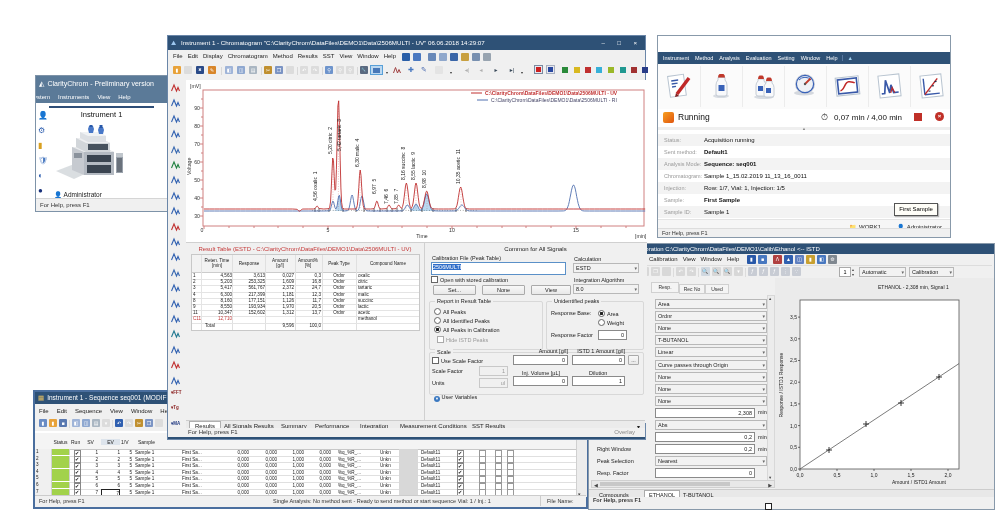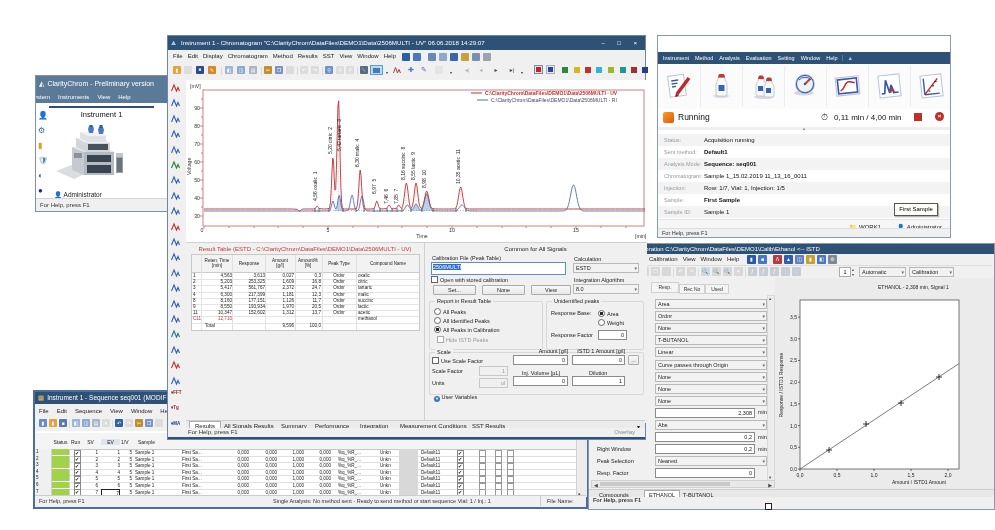--- a/index.html
+++ b/index.html
@@ -507,21 +507,21 @@
             <line x1="13" y1="28" x2="27" y2="13" stroke="#c02828" stroke-width="1.4"></line>
             <path d="M17 25 l2 0 M21 20 l2 0 M24 16 l2 0" stroke="#203050" stroke-width="1.1"></path>
           </g>
         </svg>
     </div>
   </div>
   <div style="position:absolute;left:0;top:73px;right:0;height:18px;background:#fff;border-bottom:1px solid #e8e8e8;">
     <span style="position:absolute;left:5px;top:3px;width:11px;height:11px;background:linear-gradient(135deg,#f7a020,#e05510);border-radius:2px;"></span>
     <span style="position:absolute;left:20px;top:3px;font-size:8.5px;color:#111;">Running</span>
     <span style="position:absolute;left:163px;top:3px;font-size:9px;color:#222;">⏱</span>
-    <span style="position:absolute;left:176px;top:4px;font-size:8px;color:#111;">0,11 min / 4,00 min</span>
+    <span style="position:absolute;left:176px;top:4px;font-size:8px;color:#111;">0,07 min / 4,00 min</span>
     <span style="position:absolute;left:256px;top:4px;width:8px;height:8px;background:#c03028;"></span>
     <span style="position:absolute;left:277px;top:3px;width:9px;height:9px;background:#c03028;border-radius:50%;color:#fff;font-size:6px;line-height:9px;text-align:center;font-weight:bold;">×</span>
   </div>
   <div id="cinfo" style="position:absolute;left:0;top:91px;right:0;height:92px;background:#fff;font-size:6px;color:#111;">
     <div style="position:absolute;left:0;top:0;right:0;height:3px;background:#efefef;text-align:center;font-size:4px;color:#888;line-height:3px;">▲</div>
     <div class="crow" style="top:7px;background:#f3f3f3;">
         <span class="cl">Status:</span>
         <span class="cv">Acquisition running</span>
       </div>
     <div class="crow" style="top:19px;">

